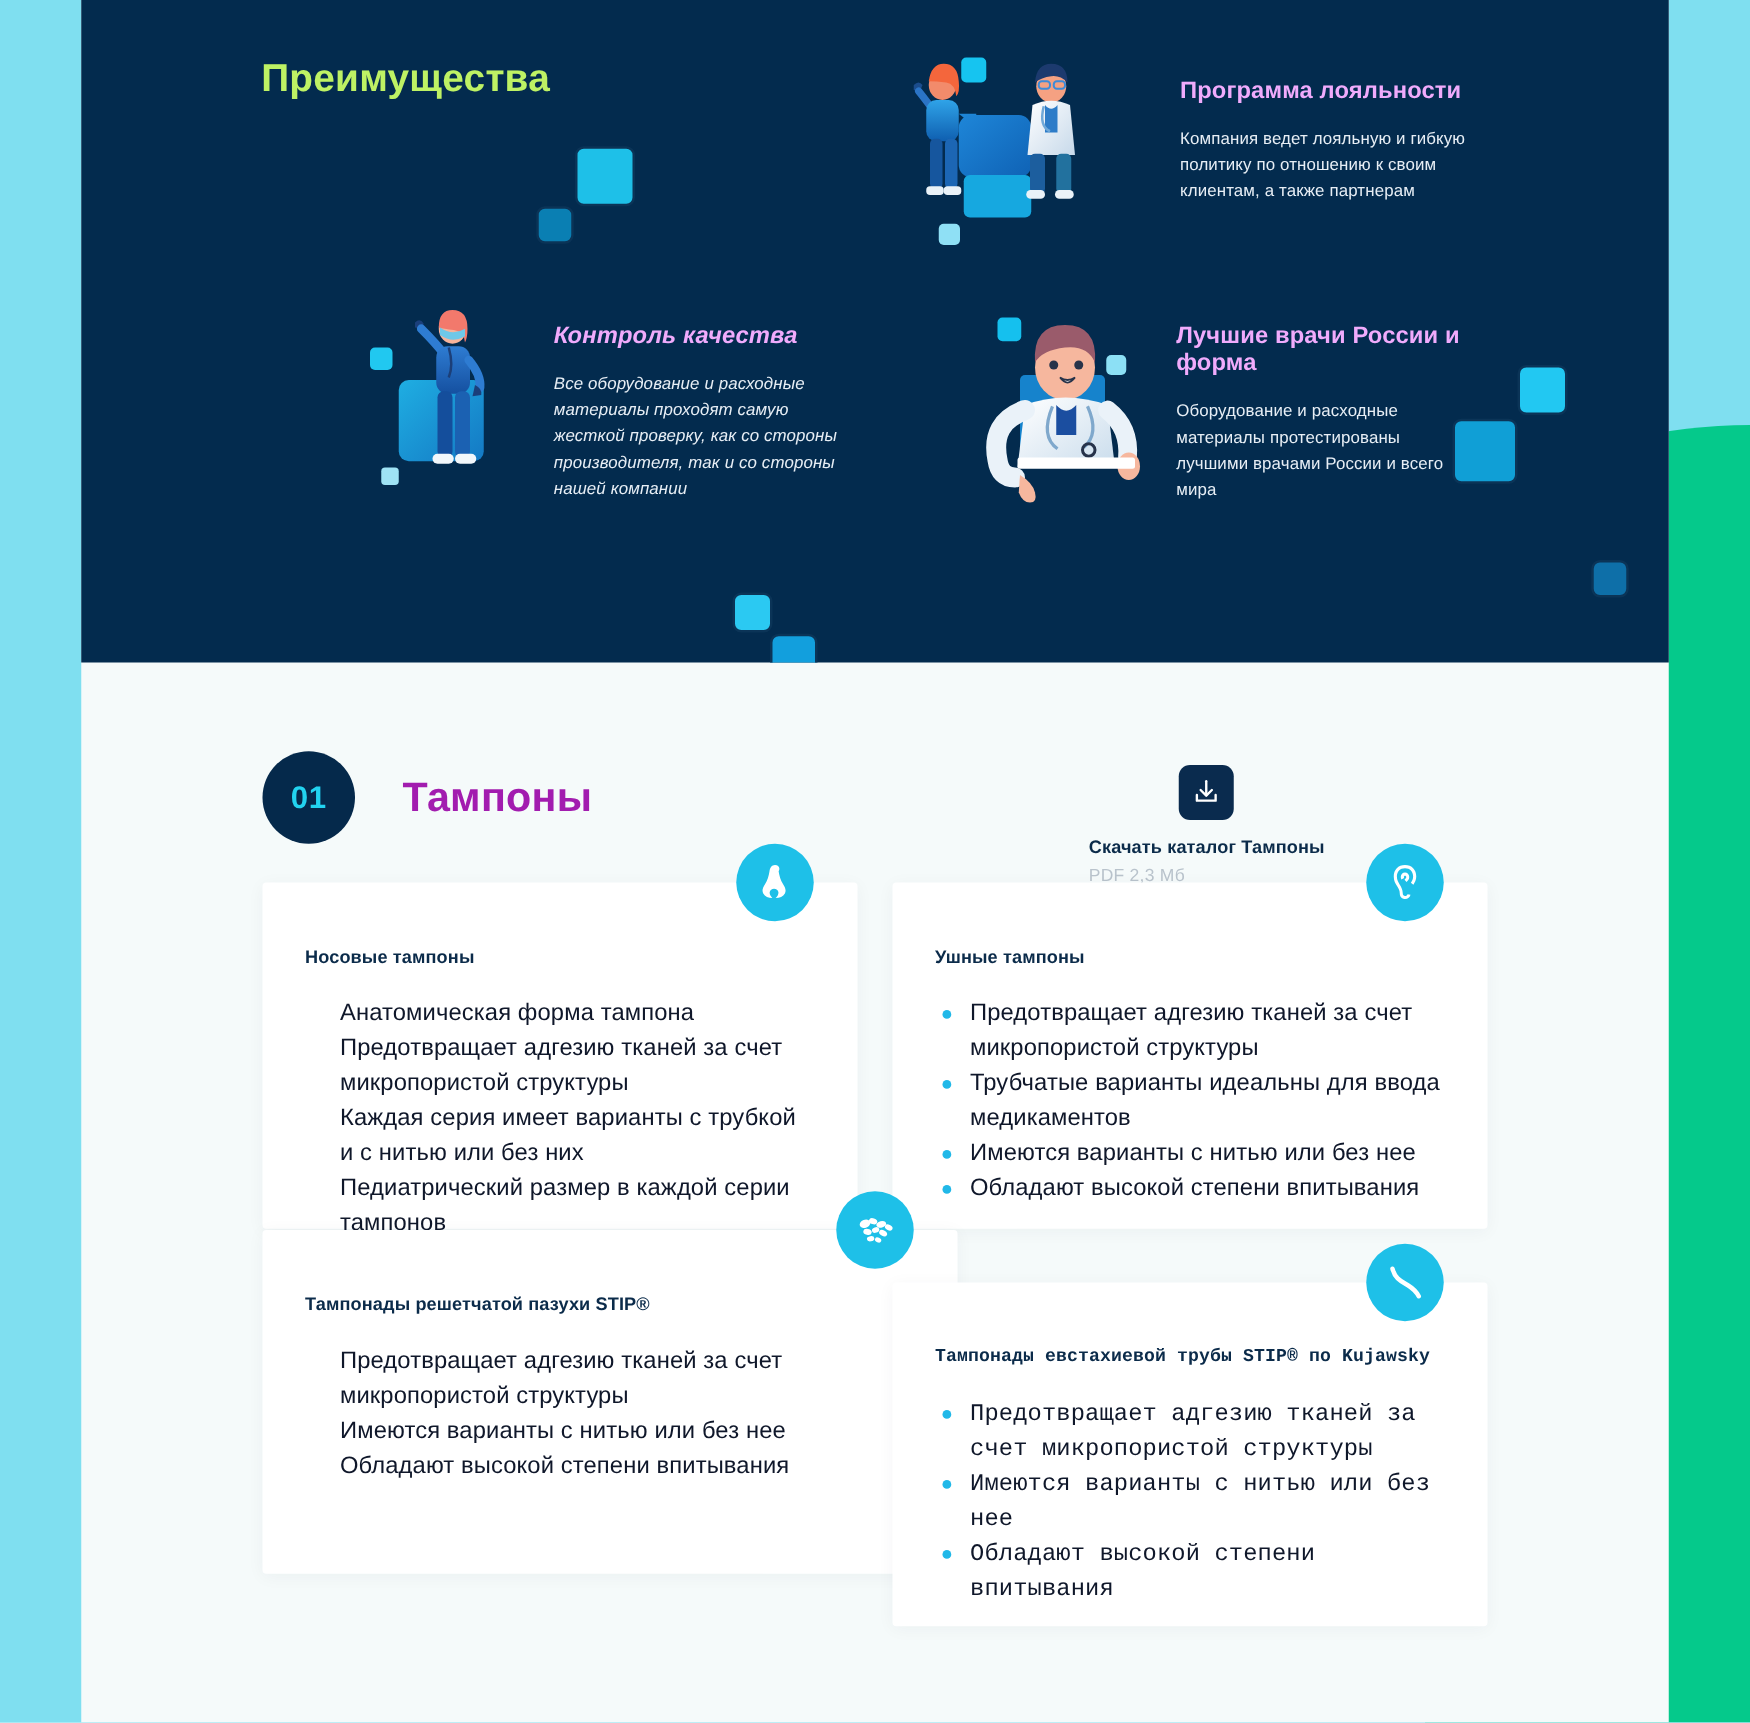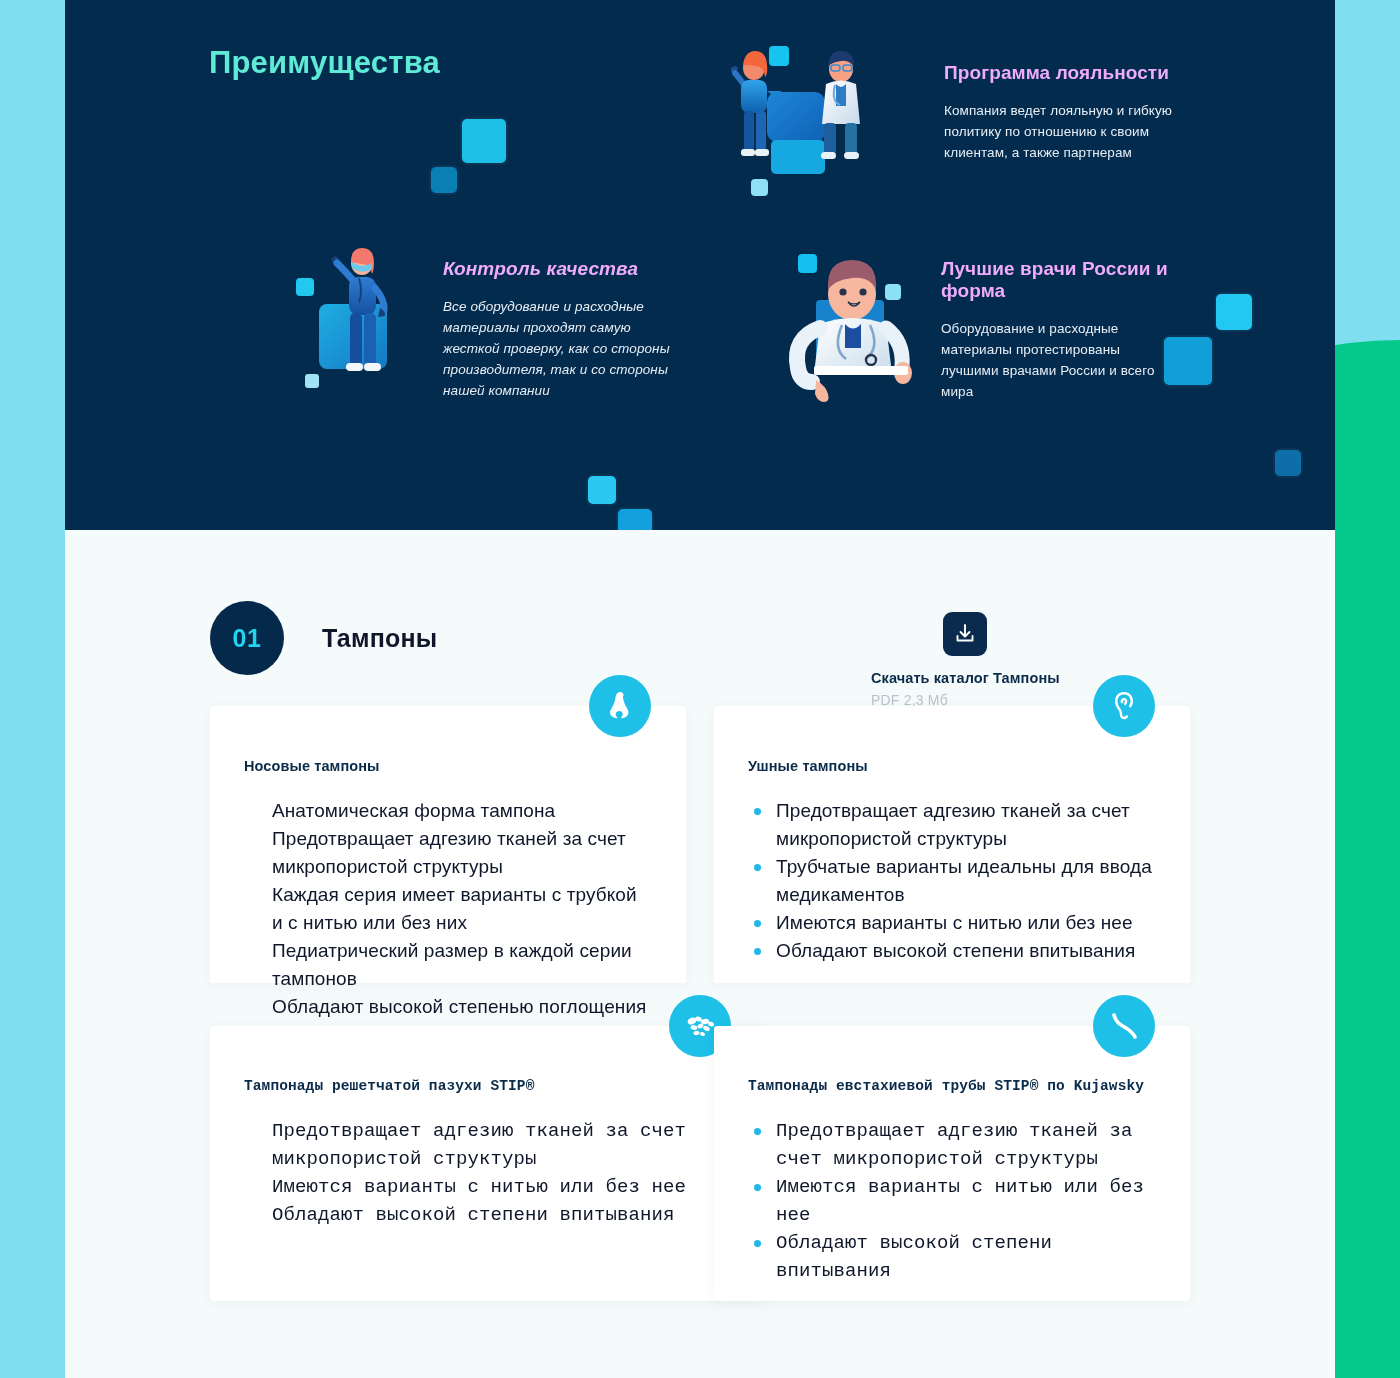--- a/index.html
+++ b/index.html
@@ -23,21 +23,21 @@
   }
 
   
   .hero {
     position: absolute; left: 65px; top: 0; width: 1270px; height: 530px;
     background: #032B4E;
     overflow: hidden;
   }
   .hero-title {
     position: absolute; left: 144px; top: 45px;
-    font-size: 31px; font-weight: bold; color: #5eead4; letter-spacing: .2px;
+    font-size: 31px; font-weight: bold; color: #bef264; letter-spacing: .2px;
   }
 
   
   .sq { position: absolute; border-radius: 7px; }
 
   
   .feature { position: absolute; }
   .feature h3 {
     font-size: 19px; font-weight: bold; color: #f0abfc; margin-bottom: 16px;
     letter-spacing: .1px;
@@ -51,21 +51,21 @@
   .illo { position: absolute; }
 
   
   .section-head { position: absolute; left: 210px; top: 601px; display: flex; align-items: center; }
   .num-badge {
     width: 74px; height: 74px; border-radius: 50%; background: #05294B;
     display: flex; align-items: center; justify-content: center;
     font-size: 25px; font-weight: bold; color: #22D3F0; letter-spacing: .5px;
   }
   .section-title {
-    margin-left: 38px; font-size: 25px; font-weight: bold; color: #0f172a;
+    margin-left: 38px; font-size: 33px; font-weight: bold; color: #a21caf;
     letter-spacing: .2px;
   }
 
   .download { position: absolute; left: 871px; top: 612px; display: flex; gap: 14px; align-items: center; cursor: pointer; flex-direction: column; }
   .dl-icon {
     width: 44px; height: 44px; border-radius: 9px; background: #0A2B4E;
     display: flex; align-items: center; justify-content: center; flex: 0 0 auto;
   }
   .dl-title { font-size: 14.5px; font-weight: bold; color: #0B2B4A; letter-spacing: .1px; }
   .dl-sub { font-size: 14px; color: #B9C3CC; margin-top: 6px; letter-spacing: .2px; }
@@ -295,21 +295,21 @@
     <h4>Ушные тампоны</h4>
     <ul class="bulleted">
       <li>Предотвращает адгезию тканей за счет микропористой структуры</li>
       <li>Трубчатые варианты идеальны для ввода медикаментов</li>
       <li>Имеются варианты с нитью или без нее</li>
       <li>Обладают высокой степени впитывания</li>
     </ul>
   </div>
 </article>
 
-<article class="card" style="left:210px;top:1026px;width:556px;height:275px;font-family:Liberation Mono, monospace;">
+<article class="card" style="left:210px;top:984px;width:556px;height:275px;">
   <span class="card-icon">
     <svg width="30" height="24" viewBox="0 0 30 24" fill="#FFFFFF">
       <ellipse cx="7" cy="7" rx="4.4" ry="3.2" transform="rotate(-22 7 7)"></ellipse>
       <ellipse cx="13.5" cy="5" rx="3.4" ry="2.4" transform="rotate(18 13.5 5)"></ellipse>
       <ellipse cx="20" cy="7.5" rx="4" ry="2.6" transform="rotate(-14 20 7.5)"></ellipse>
       <ellipse cx="26" cy="10" rx="3.2" ry="2.2" transform="rotate(25 26 10)"></ellipse>
       <ellipse cx="9" cy="13.5" rx="3.4" ry="2.4" transform="rotate(12 9 13.5)"></ellipse>
       <ellipse cx="15.5" cy="12" rx="3" ry="2.2" transform="rotate(-20 15.5 12)"></ellipse>
       <ellipse cx="21.5" cy="14.5" rx="3.4" ry="2.3" transform="rotate(30 21.5 14.5)"></ellipse>
       <ellipse cx="11.5" cy="19" rx="3" ry="2.1" transform="rotate(-8 11.5 19)"></ellipse>

